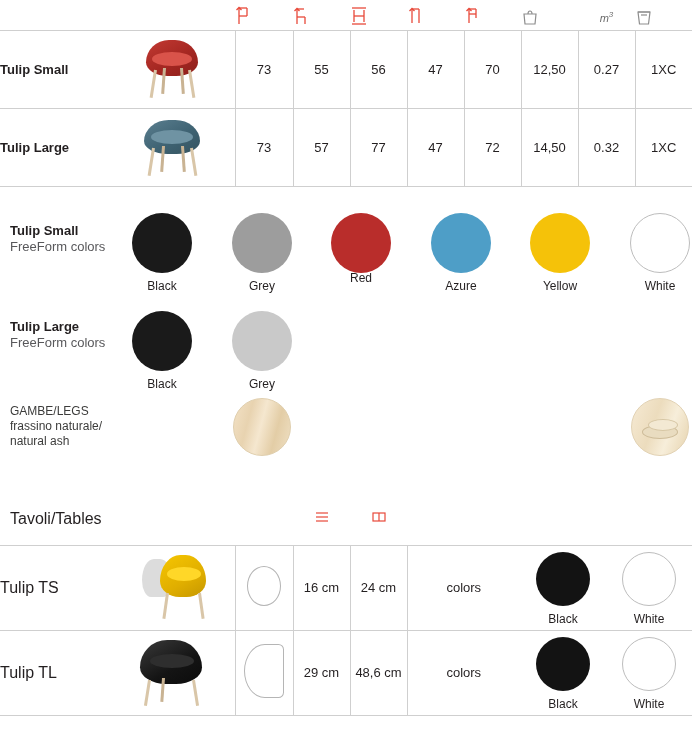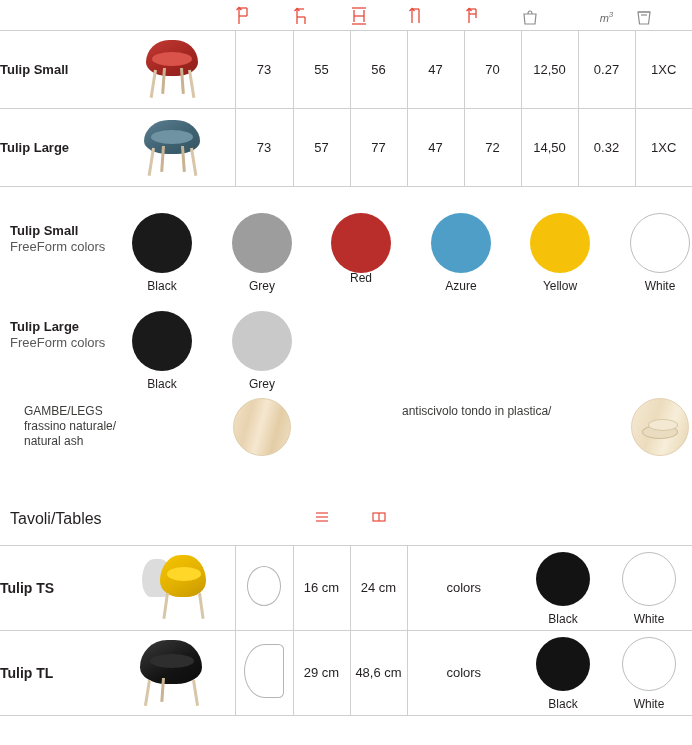--- a/index.html
+++ b/index.html
@@ -46,21 +46,21 @@
     background: linear-gradient(110deg,#f6ead4 0%,#ecdcbd 40%,#f7eeda 65%,#e6d3ae 100%); border: 1px solid #e2d2b4; }
   .glide-dot .disc { position: absolute; left: 10px; top: 26px; width: 36px; height: 14px; border-radius: 50%;
     background: #e9dcc0; border: 1px solid #cdbb98; }
   .glide-dot .disc2 { position: absolute; left: 16px; top: 20px; width: 30px; height: 12px; border-radius: 50%;
     background: #f3e9d3; border: 1px solid #d6c6a4; }
   .t-table { position: absolute; left: 0; width: 692px; border-collapse: collapse; table-layout: fixed; }
   .t-table td { padding: 0; vertical-align: middle; }
   .t-hdr td { height: 22px; text-align: center; vertical-align: bottom; padding-bottom: 17px; }
   .t-row td { height: 84px; border-top: 1px solid #cfcfcf; border-bottom: 1px solid #cfcfcf; }
   .t-row td.vline { border-left: 1px solid #cfcfcf; }
-  .t-name { padding-left: 10px; font-weight: bold; font-size: 14px; }
+  .t-name { padding-left: 10px; font-weight: normal; font-size: 16px; }
   .t-num { text-align: center; font-size: 13px; }
   .t-colors { text-align: center; font-size: 13px; }
   .shape-cell { text-align: center; }
   .tshape-sm { width: 34px; height: 40px; border: 1px solid #b5b5b5; border-radius: 50% 50% 50% 50% / 50% 50% 50% 50%;
       display: inline-block; }
   .tshape-lg { width: 40px; height: 54px; border: 1px solid #b5b5b5; border-radius: 52% 14% 14% 52% / 50% 10% 10% 50%;
       display: inline-block; }
   .circ-cell { position: relative; height: 84px; }
   .circ { position: absolute; top: 6px; width: 54px; height: 54px; border-radius: 50%; }
   .circ.outline { border: 1px solid #bdbdbd; }
@@ -243,29 +243,28 @@
     </div>
 
     <div class="dot" style="left:132px;top:14px;background:#1a1a1a;"></div>
     <div class="dot-name" style="left:117px;top:80px;">Black</div>
 
     <div class="dot" style="left:232px;top:14px;background:#c9c9c9;"></div>
     <div class="dot-name" style="left:217px;top:80px;">Grey</div>
   </div>
 
   <div class="colors-block" style="height:90px;">
-    <div class="mat-text" style="left:24px;top:12px;">
+    <div class="mat-text" style="left:10px;top:12px;">
       <span class="bold">GAMBE/LEGS</span>
       <span class="bold">frassino naturale/</span>
       <span class="bold">natural ash</span>
     </div>
     <div class="wood-dot" style="left:233px;top:6px;"></div>
 
     <div class="mat-text" style="left:402px;top:12px;">
-      <span class="bold">antiscivolo tondo in plastica/</span>
     </div>
     <div class="glide-dot" style="left:631px;top:6px;">
       <div class="disc"></div>
         <div class="disc2"></div>
     </div>
   </div>
 
   <div style="height:28px;"></div>
 
   <table class="t-table" style="position:relative;">

